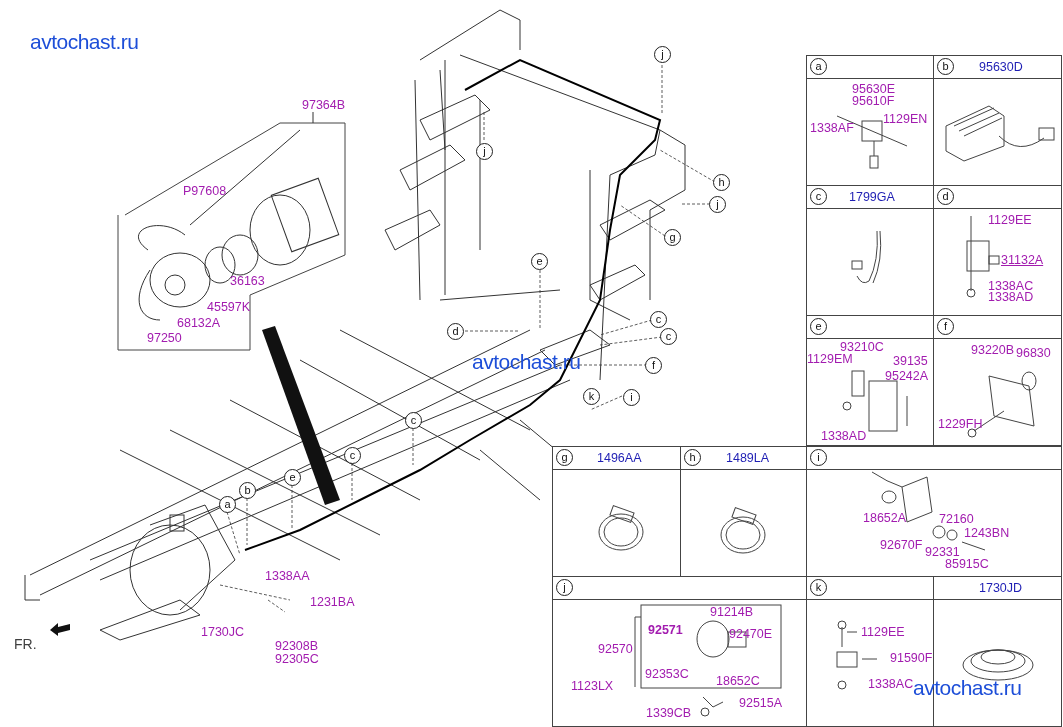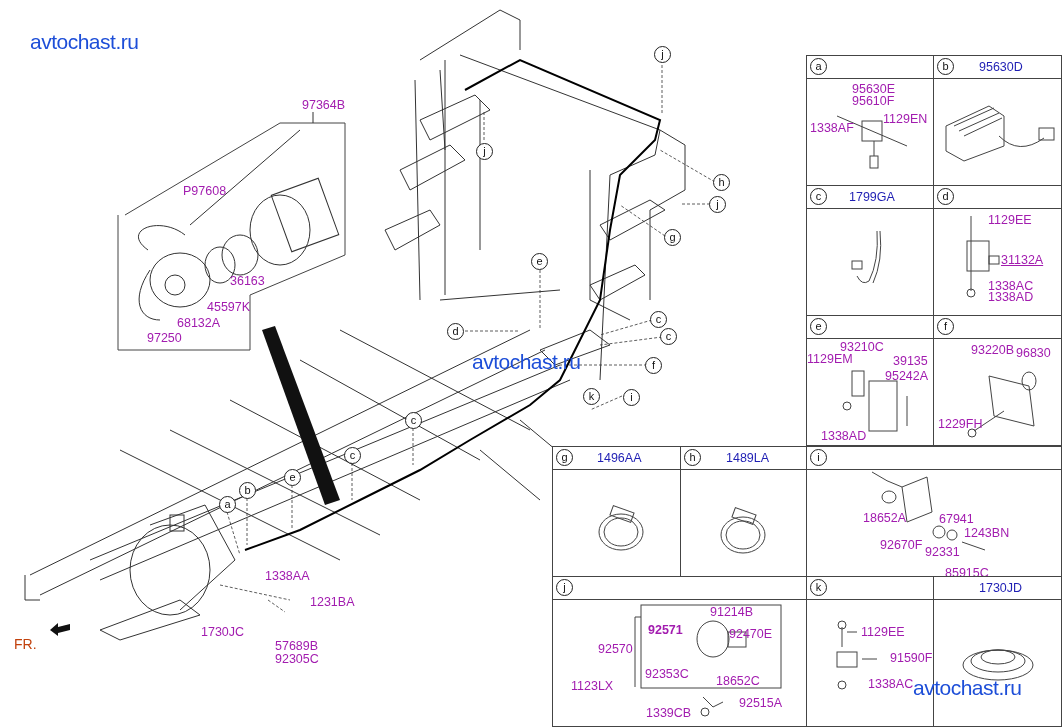--- a/index.html
+++ b/index.html
@@ -89,25 +89,25 @@
 <div class="lbl" style="left:302px;top:99px;">97364B</div>
 <div class="lbl" style="left:183px;top:185px;">P97608</div>
 <div class="lbl" style="left:230px;top:275px;">36163</div>
 <div class="lbl" style="left:207px;top:301px;">45597K</div>
 <div class="lbl" style="left:177px;top:317px;">68132A</div>
 <div class="lbl" style="left:147px;top:332px;">97250</div>
 
 <div class="lbl" style="left:265px;top:570px;">1338AA</div>
 <div class="lbl" style="left:310px;top:596px;">1231BA</div>
 <div class="lbl" style="left:201px;top:626px;">1730JC</div>
-<div class="lbl" style="left:275px;tops:640px;top:640px;">57689B</div>
+<div class="lbl" style="left:275px;tops:640px;top:640px;">92308B</div>
 <div class="lbl" style="left:275px;top:653px;">92305C</div>
 
 <div style="position:absolute;left:14px;top:620px;">
-  <span style="position:absolute;left:0;top:16px;font-size:14px;color:#c2410c;">FR.</span>
+  <span style="position:absolute;left:0;top:16px;font-size:14px;color:#404040;">FR.</span>
   <svg width="24" height="16" style="position:absolute;left:34px;top:0;">
     <path d="M2,10 L10,3 L10,7 L22,4 L22,10 L10,13 L10,16 Z" fill="#111"></path>
   </svg>
 </div>
 
 <div class="circ" style="left:654px;top:46px;">j</div>
 <div class="circ" style="left:476px;top:143px;">j</div>
 <div class="circ" style="left:713px;top:174px;">h</div>
 <div class="circ" style="left:709px;top:196px;">j</div>
 <div class="circ" style="left:664px;top:229px;">g</div>
@@ -263,25 +263,25 @@
     <g fill="none" stroke="#444">
         <path d="M95,40 L120,30 L125,65 L100,75 Z"></path>
         <ellipse cx="82" cy="50" rx="7" ry="6"></ellipse>
         <path d="M65,25 Q80,35 95,40"></path>
         <circle cx="132" cy="85" r="6"></circle>
         <circle cx="145" cy="88" r="5"></circle>
         <line x1="155" y1="95" x2="178" y2="103"></line>
       </g>
   </svg>
   <div class="lbl" style="left:56px;top:65px;">18652A</div>
-  <div class="lbl" style="left:132px;top:66px;">67941</div>
+  <div class="lbl" style="left:132px;top:66px;">72160</div>
   <div class="lbl" style="left:157px;top:80px;">1243BN</div>
   <div class="lbl" style="left:73px;top:92px;">92670F</div>
   <div class="lbl" style="left:118px;top:99px;">92331</div>
-  <div class="lbl" style="left:138px;top:120px;text-decoration:underline;">85915C</div>
+  <div class="lbl" style="left:138px;top:111px;">85915C</div>
 </div>
 
 <div class="panel" style="left:552px;top:576px;width:255px;height:151px;">
   <div class="hdr">
     <div class="circ">j</div>
   </div>
   <svg width="255" height="151" style="position:absolute;left:0;top:0;">
     <g fill="none" stroke="#444">
         <rect x="88" y="28" width="140" height="83"></rect>
         <ellipse cx="160" cy="62" rx="16" ry="18"></ellipse>

